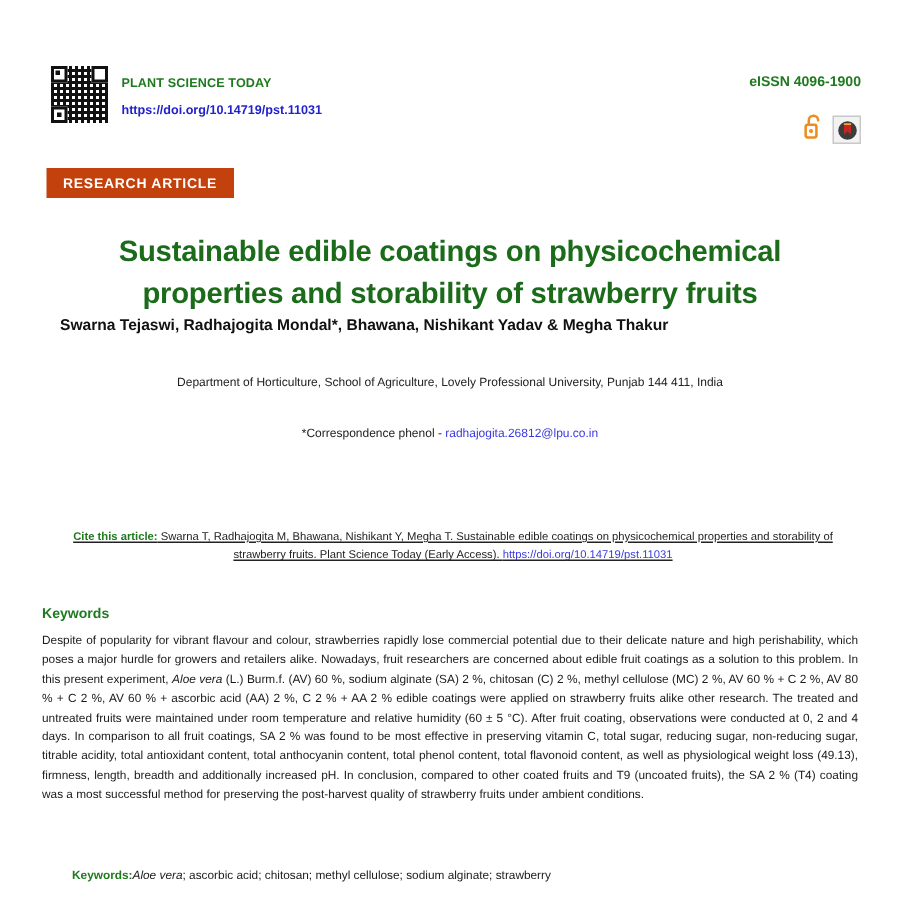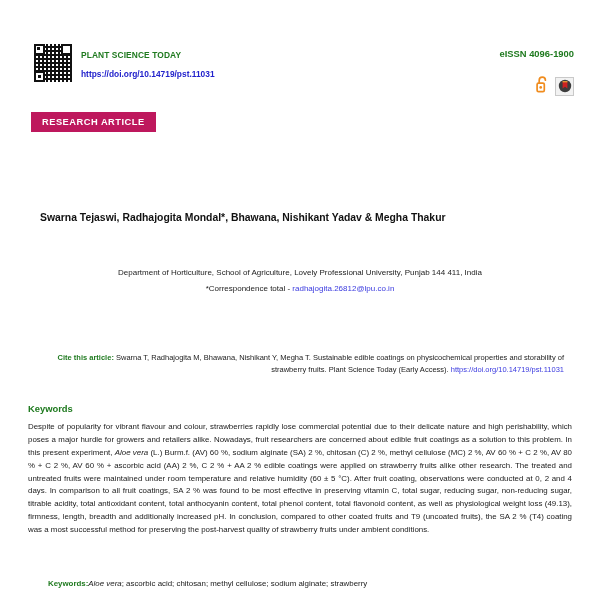--- a/index.html
+++ b/index.html
@@ -109,21 +109,21 @@
     font-weight: bold;
     color: #2222cc;
     white-space: nowrap;
     text-decoration: none;
   }
 
   .article-type {
     position: absolute;
     left: 31px;
     top: 72px;
-    background: #be185d;
+    background: #c2410c;
     color: #ffffff;
     font-size: 9.3px;
     font-weight: bold;
     letter-spacing: 0.5px;
     padding: 5px 11px 5px 11px;
     display: inline-block;
   }
 
   .masthead-right {
     position: absolute;
@@ -178,21 +178,20 @@
     font-weight: bold;
     color: #111;
   }
   .affiliation {
     position: absolute;
     left: 40px; right: 40px;
     top: 250px;
     text-align: center;
     font-size: 8px;
     color: #222;
-    margin-top: 18px;
   }
   .correspondence {
     position: absolute;
     left: 40px; right: 40px;
     top: 284px;
     text-align: center;
     font-size: 8px;
     color: #222;
   }
   .correspondence a {
@@ -207,24 +206,25 @@
     text-align: center;
     font-size: 7.6px;
     color: #222;
   }
 
   
   .cite {
     position: absolute;
     left: 40px; right: 36px;
     top: 352px;
-    text-align: right;
+    text-align: center;
     font-size: 7.5px;
     color: #222;
     line-height: 1.62;
+    text-decoration: underline;
   }
   .cite-label {
     font-weight: bold;
     color: #1f7a1f;
   }
   .cite a {
     color: #3a3adf;
     text-decoration: none;
   }
 
@@ -301,27 +301,28 @@
           <svg width="14" height="14" viewBox="0 0 14 14" aria-hidden="true">
             <circle cx="7" cy="7" r="6.2" fill="#3c3c3c"></circle>
             <path d="M4.6 2.2 h4.8 v7.4 l-2.4 -1.9 -2.4 1.9 z" fill="#cc2222"></path>
             <path d="M4.6 2.2 h4.8 v1.1 h-4.8 z" fill="#e8b63a"></path>
           </svg>
         </span>
       </div>
     </div>
   </div>
 
+  <h1 class="title">Sustainable edible coatings on physicochemical properties and storability of strawberry fruits</h1>
 
   <div class="authors">Swarna Tejaswi, Radhajogita Mondal*, Bhawana, Nishikant Yadav &amp; Megha Thakur</div>
 
   <div class="affiliation">Department of Horticulture, School of Agriculture, Lovely Professional University, Punjab 144 411, India</div>
 
   <div class="correspondence">
-    <span>*Correspondence total - </span><a href="#">radhajogita.26812@lpu.co.in</a>
+    <span>*Correspondence phenol - </span><a href="#">radhajogita.26812@lpu.co.in</a>
   </div>
 
 
   <div class="cite">
     <span class="cite-label">Cite this article:</span><span> Swarna T, Radhajogita M, Bhawana, Nishikant Y, Megha T. Sustainable edible coatings on physicochemical properties and storability of strawberry fruits. Plant Science Today (Early Access). </span><a href="#">https://doi.org/10.14719/pst.11031</a>
   </div>
 
   <div class="abstract-head">Keywords</div>
   <div class="abstract-body">
     <span>Despite of popularity for vibrant flavour and colour, strawberries rapidly lose commercial potential due to their delicate nature and high perishability, which poses a major hurdle for growers and retailers alike. Nowadays, fruit researchers are concerned about edible fruit coatings as a solution to this problem. In this present experiment, </span><i>Aloe vera</i><span> (L.) Burm.f. (AV) 60 %, sodium alginate (SA) 2 %, chitosan (C) 2 %, methyl cellulose (MC) 2 %, AV 60 % + C 2 %, AV 80 % + C 2 %, AV 60 % + ascorbic acid (AA) 2 %, C 2 % + AA 2 % edible coatings were applied on strawberry fruits alike other research. The treated and untreated fruits were maintained under room temperature and relative humidity (60 ± 5 °C). After fruit coating, observations were conducted at 0, 2 and 4 days. In comparison to all fruit coatings, SA 2 % was found to be most effective in preserving vitamin C, total sugar, reducing sugar, non-reducing sugar, titrable acidity, total antioxidant content, total anthocyanin content, total phenol content, total flavonoid content, as well as physiological weight loss (49.13), firmness, length, breadth and additionally increased pH. In conclusion, compared to other coated fruits and T9 (uncoated fruits), the SA 2 % (T4) coating was a most successful method for preserving the post-harvest quality of strawberry fruits under ambient conditions.</span>

